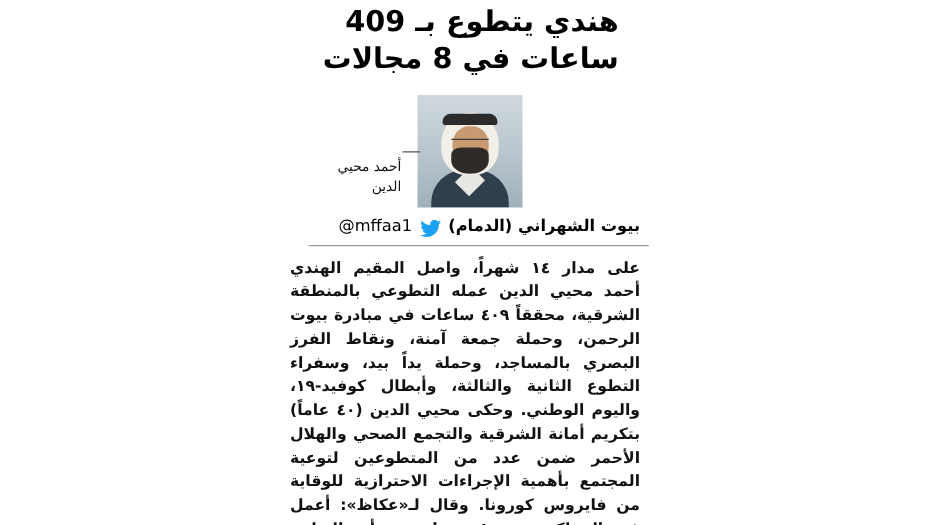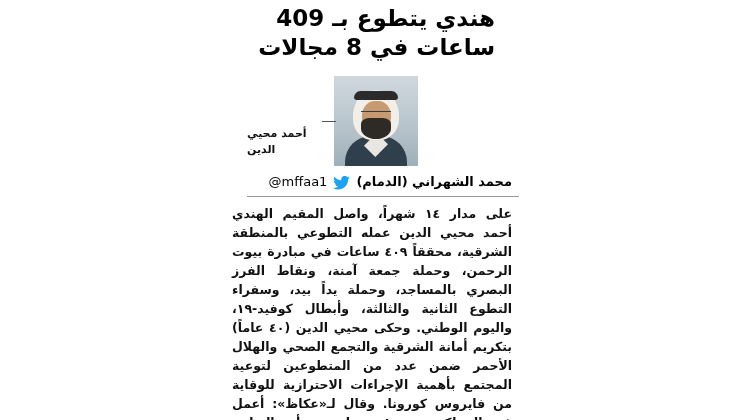--- a/index.html
+++ b/index.html
@@ -121,26 +121,26 @@
     height: 18px;
     margin-left: -8px;
     background: #e8e6e1;
     transform: rotate(45deg);
   }
   .caption {
     position: absolute;
     top: 126px;
     left: 247px;
     width: 74px;
-    text-align: left;
+    text-align: right;
     direction: rtl;
     font-size: 11px;
     line-height: 1.45;
     color: #111111;
-    font-weight: bold;
+    font-weight: normal;
   }
   .caption-line {
     position: absolute;
     top: 121px;
     left: 322px;
     width: 14px;
     height: 1px;
     background: #555555;
   }
   .byline {
@@ -215,21 +215,21 @@
       <div class="face"></div>
       <div class="glasses"></div>
       <div class="beard"></div>
     </div>
   </div>
 
   <div class="caption-line"></div>
   <div class="caption">أحمد محيي الدين</div>
 
   <div class="byline">
-    <span class="name">محمد الشهراني (الدمام)</span>
+    <span class="name">بيوت الشهراني (الدمام)</span>
     <span class="twitter-icon">
       <svg width="17" height="14" viewBox="0 0 24 20" xmlns="http://www.w3.org/2000/svg">
         <path fill="#1da1f2" d="M24 2.4a9.6 9.6 0 0 1-2.8.8A4.9 4.9 0 0 0 23.3.4a9.7 9.7 0 0 1-3.1 1.2A4.85 4.85 0 0 0 11.8 6a13.8 13.8 0 0 1-10-5.1 4.86 4.86 0 0 0 1.5 6.5A4.8 4.8 0 0 1 1.1 6.8v.06a4.86 4.86 0 0 0 3.9 4.76 4.9 4.9 0 0 1-2.2.08 4.86 4.86 0 0 0 4.5 3.37A9.74 9.74 0 0 1 0 17.1 13.75 13.75 0 0 0 7.5 19.3c9 0 13.9-7.46 13.9-13.93l-.02-.63A9.9 9.9 0 0 0 24 2.4z"></path>
       </svg>
     </span>
     <span class="handle">@mffaa1</span>
   </div>
 
   <div class="rule"></div>
 

